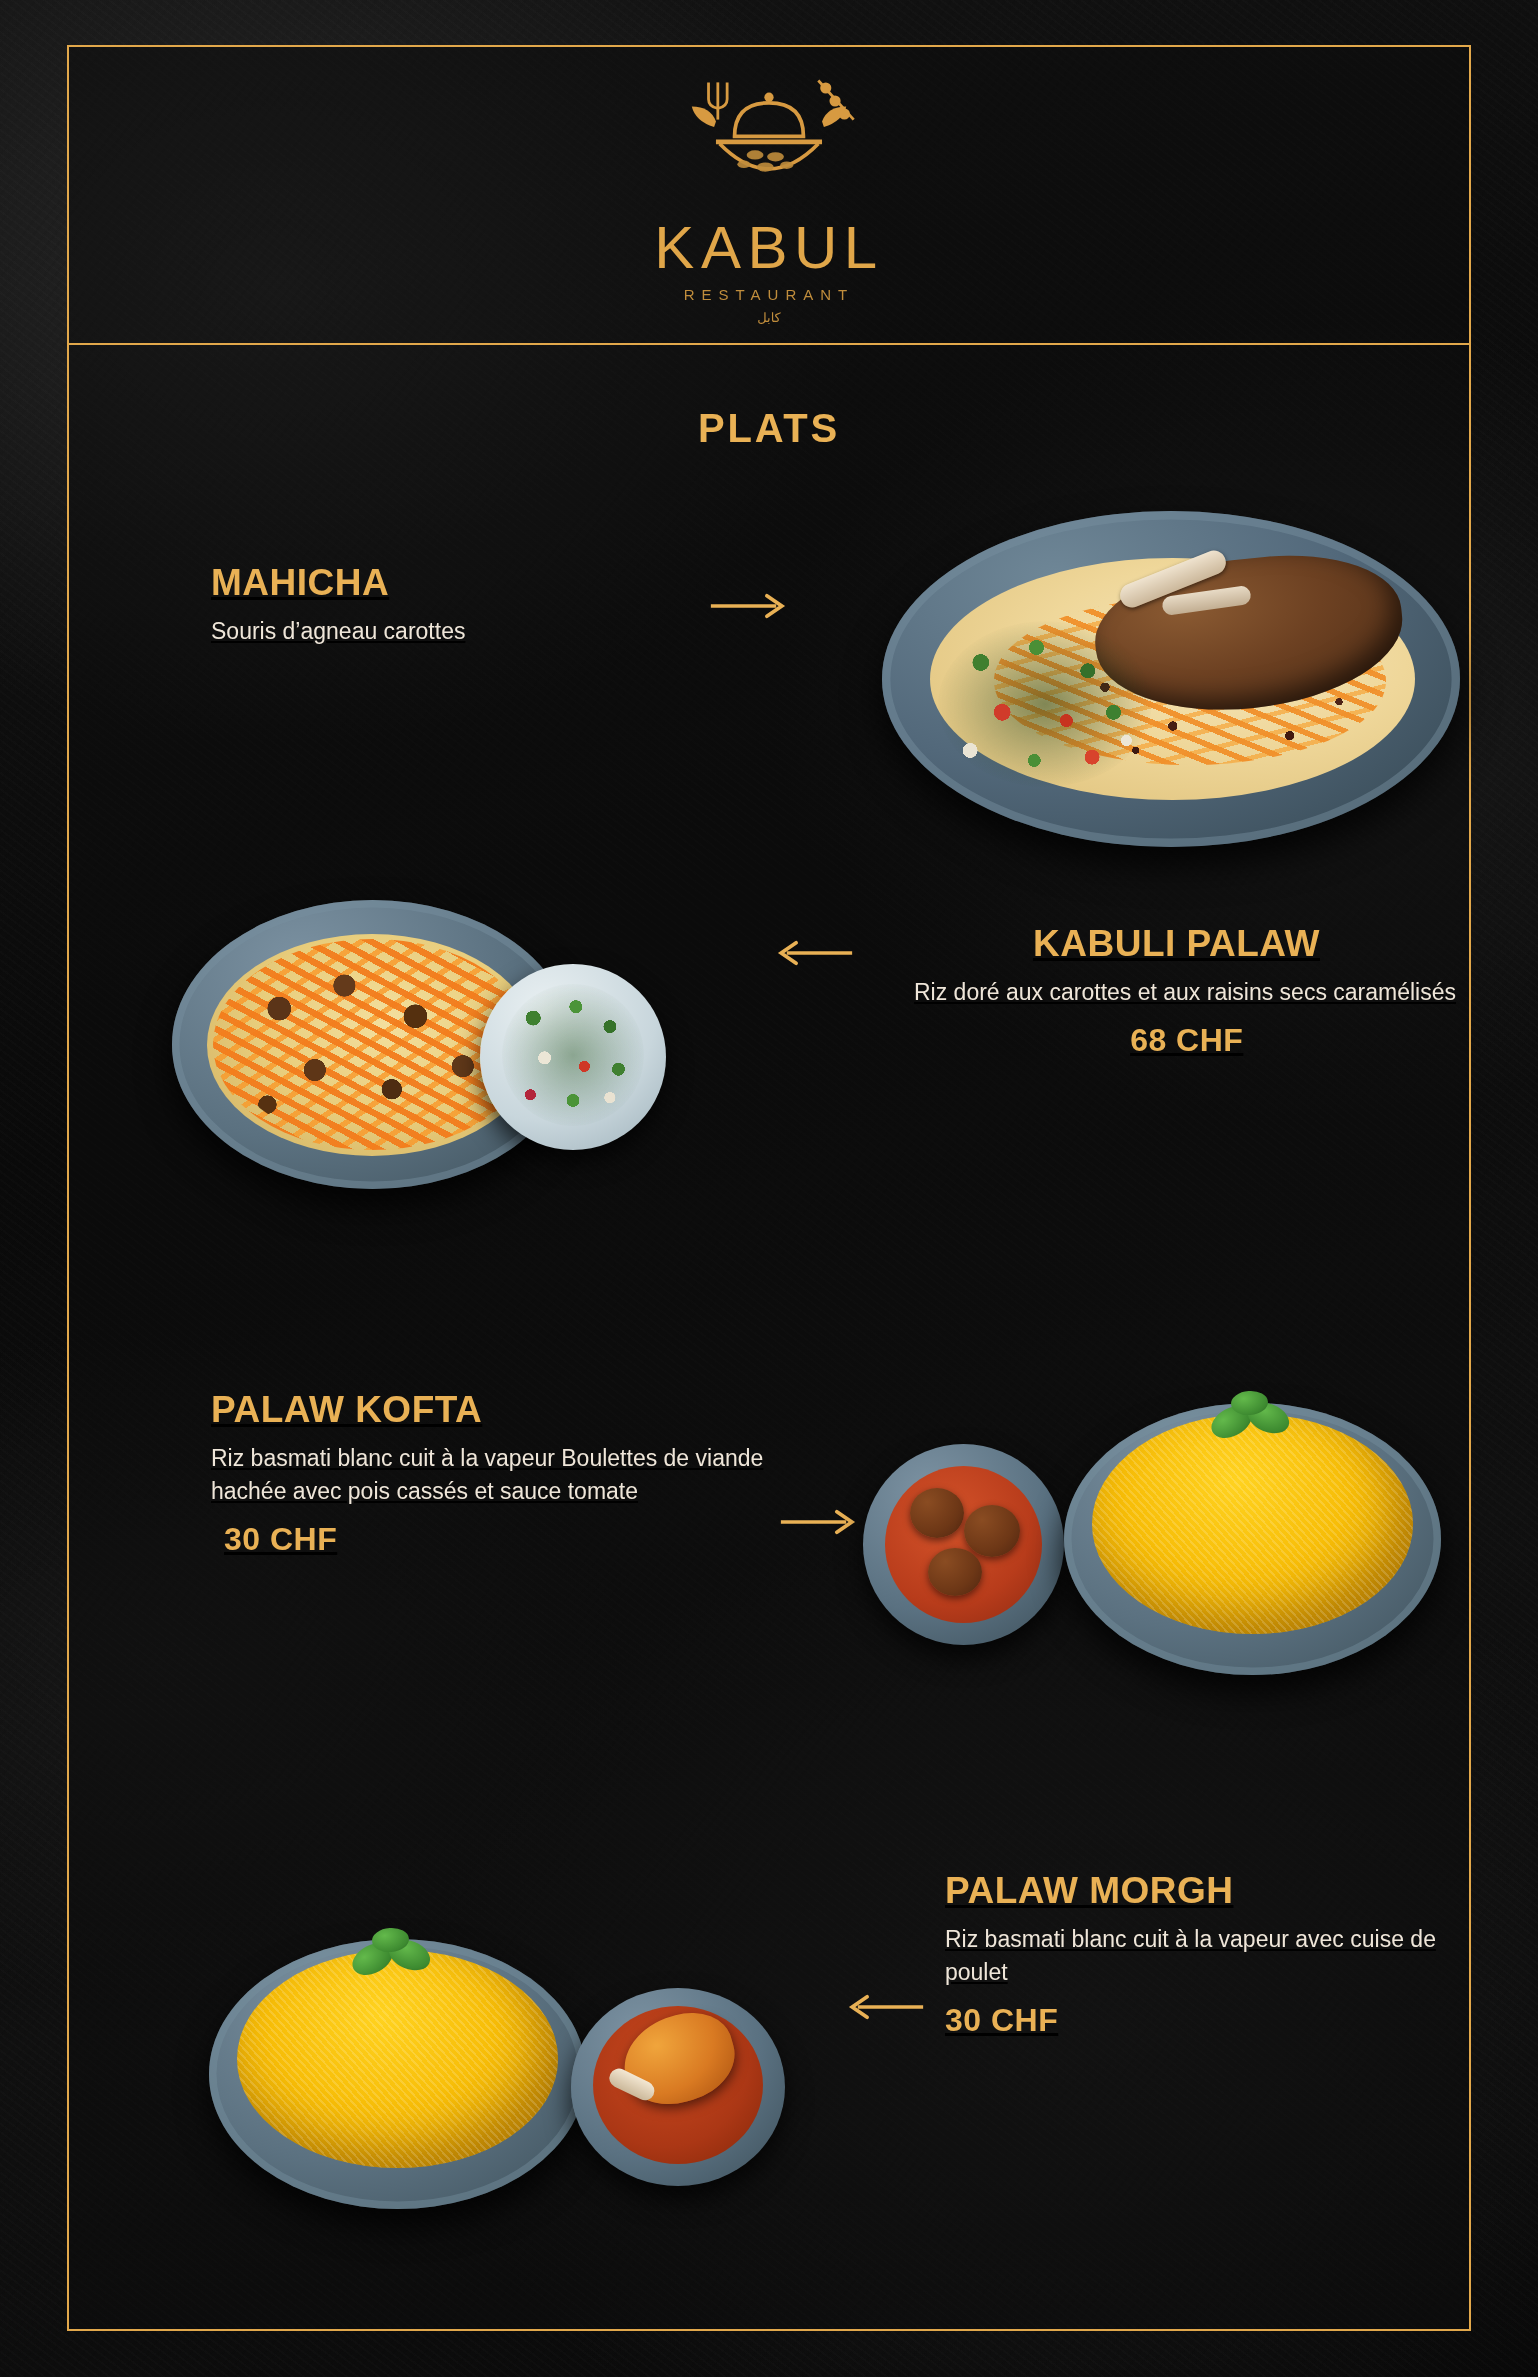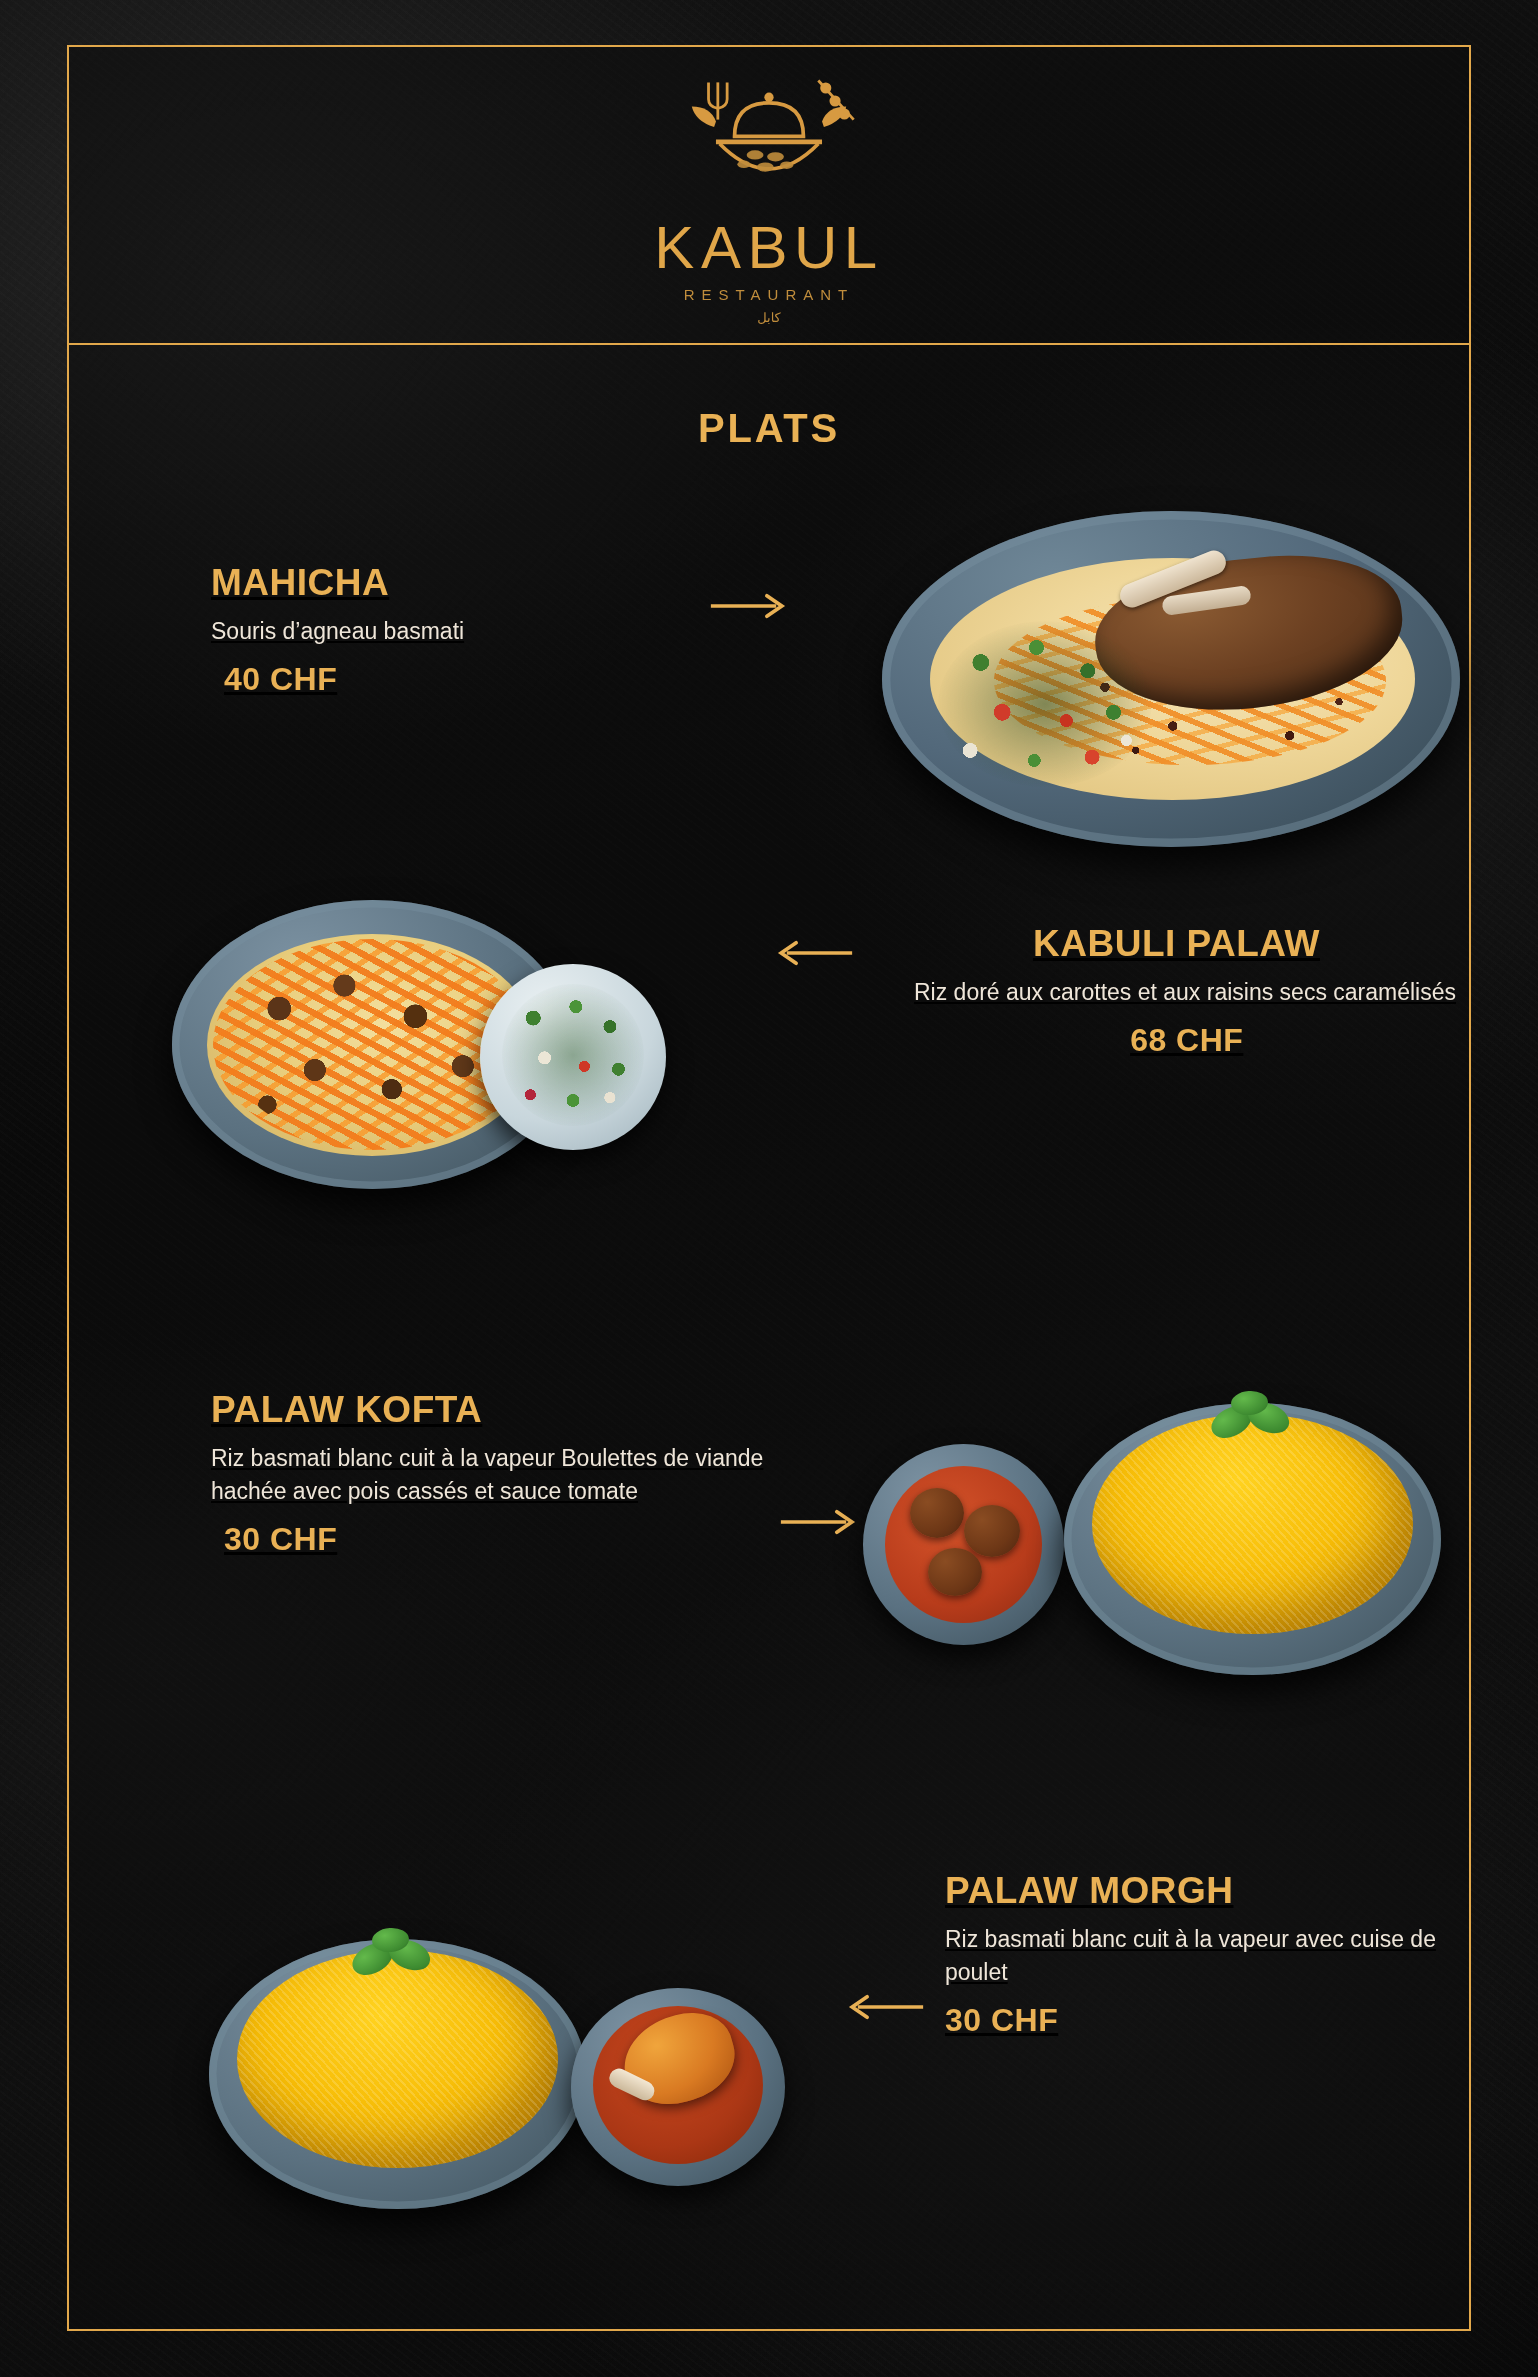--- a/index.html
+++ b/index.html
@@ -401,22 +401,21 @@
         <div class="logo-title">KABUL</div>
         <div class="logo-sub">RESTAURANT</div>
         <div class="logo-arabic">كابل</div>
       </div>
     </div>
 
     <div class="section-title">PLATS</div>
 
     <div class="item" id="item-mahicha">
       <div class="item-name">MAHICHA</div>
-      <div class="item-desc">Souris d’agneau basmati</div>
-      <div class="item-price">40 CHF</div>
+      <div class="item-desc">Souris d’agneau carottes</div>
     </div>
 
     <svg class="arrow" id="arrow-mahicha" width="84" height="32" viewBox="0 0 90 34">
       <path d="M2 17 L72 17" stroke="#e9b155" stroke-width="4" fill="none"></path>
       <path d="M62 6 L78 17 L62 28" stroke="#e9b155" stroke-width="4" fill="none" stroke-linecap="round"></path>
     </svg>
 
     <div class="food" id="food-mahicha">
       <div class="platter"></div>
       <div class="rice-bed"></div>

